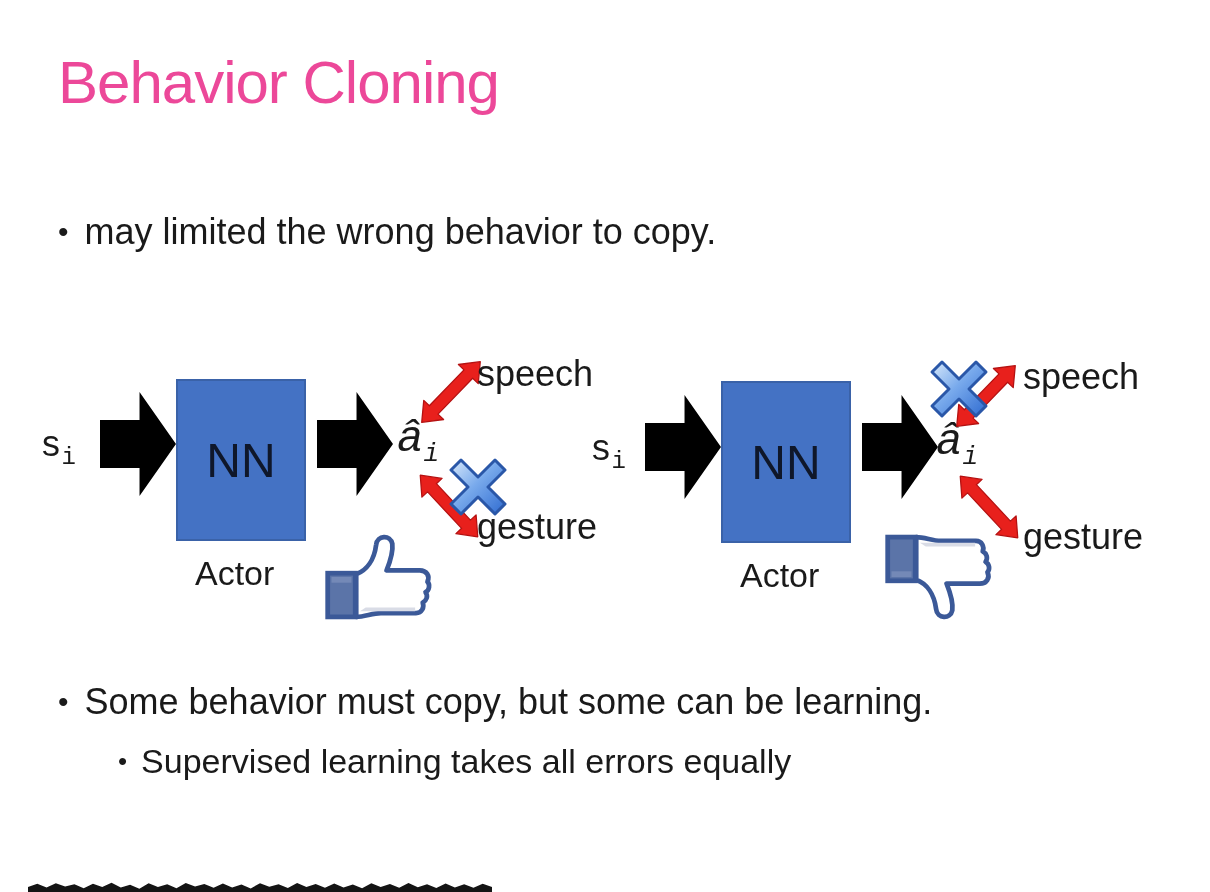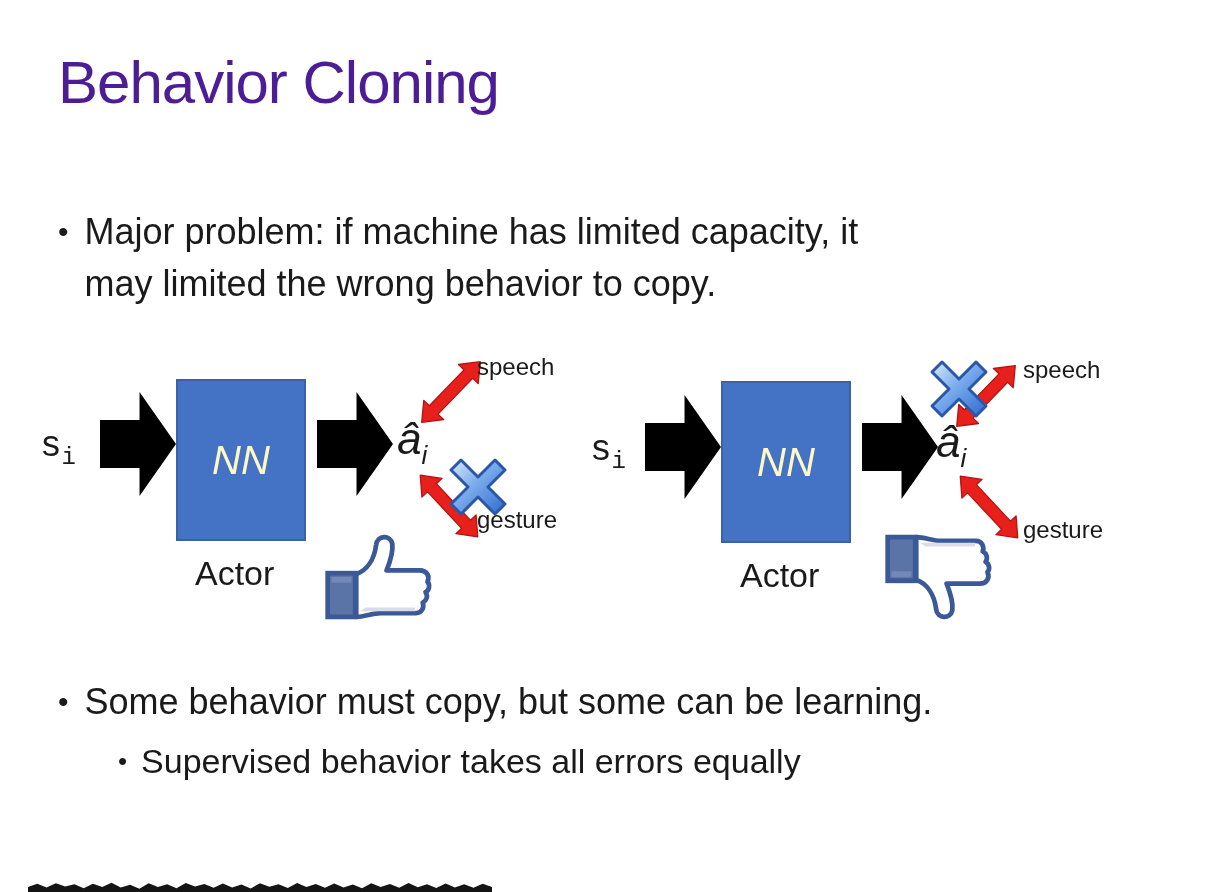--- a/index.html
+++ b/index.html
@@ -7,21 +7,21 @@
     --fb_blue:#3b5998; --fb_cuff:#5b74a8; --text_dark:#1a1a1a; --bar_black:#141414;
   }
   *{margin:0;padding:0;box-sizing:border-box;}
   html,body{background:#fff;}
   .slide{
     position:relative;width:1210px;height:892px;background:#ffffff;
     overflow:hidden;font-family:"Liberation Sans","DejaVu Sans",sans-serif;color:var(--text_dark);
   }
   .title{
     position:absolute;left:58px;top:48px;font-size:60px;font-weight:400;
-    letter-spacing:-1px;color:#4c1d95;white-space:nowrap;
+    letter-spacing:-1px;color:#ec4899;white-space:nowrap;
   }
   .bullet-row{position:absolute;display:flex;align-items:flex-start;}
   .bullet-marker{font-size:30px;line-height:52px;margin-right:16px;}
   .bullet-text{font-size:36px;line-height:52px;}
   .bullet-text .bline{display:block;}
   .b1{left:58px;top:206px;}
   .b2{left:58px;top:676px;}
   .b3{left:118px;top:738px;}
   .b3 .bullet-marker{font-size:26px;line-height:46px;margin-right:14px;}
   .b3 .bullet-text{font-size:34px;line-height:46px;}
@@ -29,26 +29,26 @@
   
   .block-arrow{
     position:absolute;width:76px;height:104px;background:#000;
     -webkit-clip-path:polygon(0 27%,52% 27%,52% 0,100% 50%,52% 100%,52% 73%,0 73%);
     clip-path:polygon(0 27%,52% 27%,52% 0,100% 50%,52% 100%,52% 73%,0 73%);
   }
   .nn-box{
     position:absolute;width:130px;height:162px;background:var(--nn_fill);
     border:2px solid var(--nn_border);display:flex;align-items:center;justify-content:center;
   }
-  .nn-label{color:#fef9c3;font-size:40px;font-style:italic;}
+  .nn-label{color:#0f172a;font-size:48px;}
   .io-label{position:absolute;font-size:36px;white-space:nowrap;font-family:Liberation Mono, monospace;}
   .io-label sub{font-size:24px;}
-  .math-label{position:absolute;font-family:Liberation Sans, sans-serif;font-style:italic;font-size:44px;white-space:nowrap;}
+  .math-label{position:absolute;font-family:Liberation Mono, monospace;font-style:italic;font-size:44px;white-space:nowrap;}
   .math-label sub{font-size:26px;}
-  .side-label{position:absolute;font-size:24px;white-space:nowrap;}
+  .side-label{position:absolute;font-size:36px;white-space:nowrap;}
   .actor-label{position:absolute;font-size:34px;white-space:nowrap;text-align:right;}
   .red-arrow{position:absolute;width:86px;height:34px;}
   .rot-up{transform:rotate(-46deg);}
   .rot-down{transform:rotate(47deg);}
   .cross-x{position:absolute;width:64px;height:64px;}
   .thumb{position:absolute;width:114px;height:94px;}
   .thumb.down{transform:scaleY(-1);}
 
   .clipped-bar{
     position:absolute;left:28px;top:881px;width:464px;height:11px;background:var(--bar_black);
@@ -59,21 +59,20 @@
 </head>
 <body>
 
 <div class="slide">
 
   <div class="title">Behavior Cloning</div>
 
   <div class="bullet-row b1">
     <span class="bullet-marker">•</span>
     <span class="bullet-text">
-      <span class="bline">Major problem: if machine has limited capacity, it</span>
       <span class="bline">may limited the wrong behavior to copy.</span>
     </span>
   </div>
 
   <div>
     <div class="io-label" style="left:40px;top:426px;"><span>s</span><sub>i</sub></div>
 
     <div class="block-arrow" style="left:100px;top:392px;"></div>
 
     <div class="nn-box" style="left:176px;top:379px;">
@@ -157,18 +156,18 @@
     </svg>
   </div>
 
   <div class="bullet-row b2">
     <span class="bullet-marker">•</span>
     <span class="bullet-text">Some behavior must copy, but some can be learning.</span>
   </div>
 
   <div class="bullet-row b3">
     <span class="bullet-marker">•</span>
-    <span class="bullet-text">Supervised behavior takes all errors equally</span>
+    <span class="bullet-text">Supervised learning takes all errors equally</span>
   </div>
 
   <div class="clipped-bar"></div>
 
 </div>
 
 </body></html>

